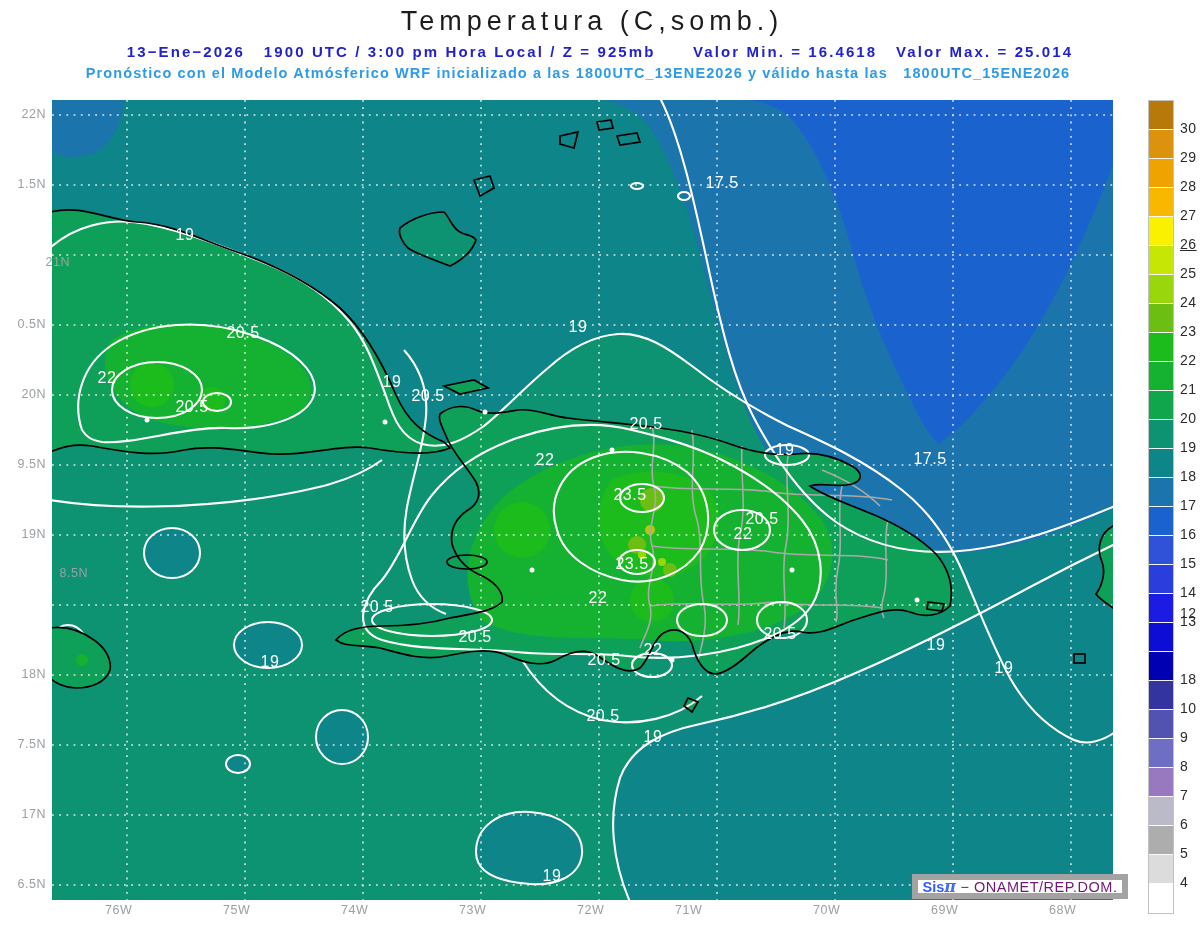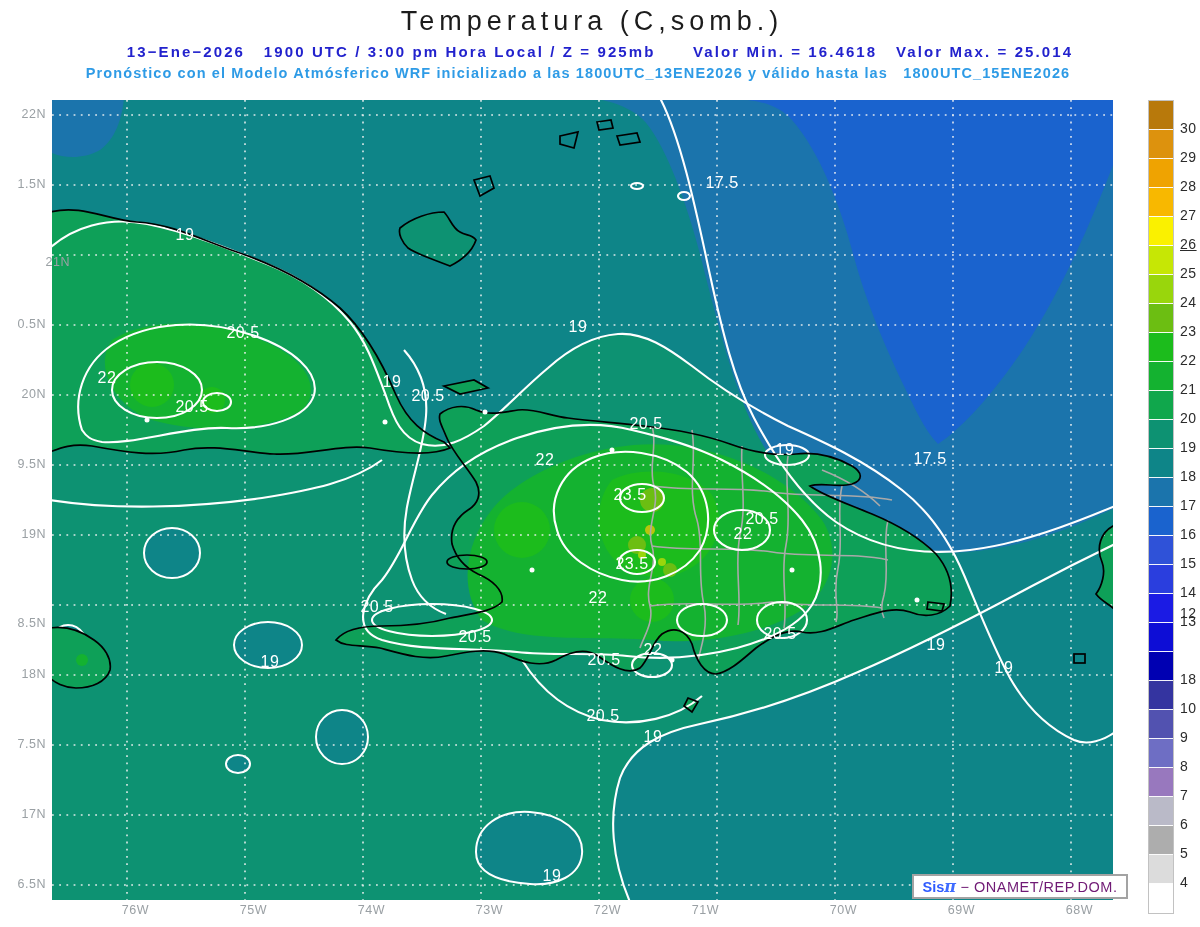--- a/index.html
+++ b/index.html
@@ -11,28 +11,28 @@
         font-size:15px;letter-spacing:2.1px;color:#2222cd;white-space:pre;font-weight:bold;}
   .sub2{position:absolute;top:65px;left:0;width:1156px;text-align:center;
         font-size:14.5px;letter-spacing:1.1px;color:#2e9be6;white-space:pre;font-weight:bold;}
   .map-wrap{position:absolute;left:52px;top:100px;width:1061px;height:800px;}
   .map-wrap svg{position:absolute;left:0;top:0;}
   .contour-layer{position:absolute;left:0;top:0;width:1061px;height:800px;pointer-events:none;}
   .contour-label{position:absolute;transform:translate(-50%,-50%);color:#ffffff;
                  font-size:16px;font-weight:500;letter-spacing:0.5px;white-space:nowrap;}
   .lat-axis span{position:absolute;left:0;width:46px;text-align:right;
                  font-size:12.5px;color:#9aa0a4;letter-spacing:0.5px;}
-  .lon-axis span{position:absolute;width:44px;text-align:right;top:903px;
+  .lon-axis span{position:absolute;width:44px;text-align:left;top:903px;
                  font-size:12.5px;color:#9aa0a4;letter-spacing:0.5px;}
   .colorbar-cells{position:absolute;left:1148px;top:100px;width:24px;height:812px;
                   border:1px solid #c2c2c2;box-sizing:content-box;}
   .colorbar-cells div{width:24px;height:29px;box-sizing:border-box;border-bottom:1px solid rgba(255,255,255,0.95);}
   .colorbar-ticks span{position:absolute;left:1180px;font-size:14px;color:#2b2b2b;letter-spacing:0.5px;}
   .watermark{position:absolute;left:912px;top:874px;width:216px;height:25px;background:#ffffff;
-             border:2px solid #a3a3a3;box-sizing:border-box;display:flex;align-items:center;
+             border:6px solid #a3a3a3;box-sizing:border-box;display:flex;align-items:center;
              justify-content:center;font-size:14.5px;white-space:pre;}
   .wm-brand{color:#2f5bff;font-weight:bold;}
   .wm-pi{color:#3f6cff;font-style:italic;font-family:"DejaVu Serif",serif;font-size:16px;font-weight:bold;}
   .wm-text{color:#701a75;letter-spacing:0.5px;}
 </style>
 </head>
 <body>
 
 <div class="page">
 
@@ -229,21 +229,21 @@
   </div>
 
   <div class="lat-axis" id="lat-axis">
       <span style="top: 107px;">22N</span>
       <span style="top: 177px;">1.5N</span>
       <span style="top: 255px; padding-left: 24px;">21N</span>
       <span style="top: 317px;">0.5N</span>
       <span style="top: 387px;">20N</span>
       <span style="top: 457px;">9.5N</span>
       <span style="top: 527px;">19N</span>
-      <span style="top: 616px;">8.5N</span>
+      <span style="top: 566px; padding-left: 42px;">8.5N</span>
       <span style="top: 667px;">18N</span>
       <span style="top: 737px;">7.5N</span>
       <span style="top: 807px;">17N</span>
       <span style="top: 877px;">6.5N</span>
     </div>
   <div class="lon-axis" id="lon-axis">
       <span style="left: 105px;">76W</span>
       <span style="left: 223px;">75W</span>
       <span style="left: 341px;">74W</span>
       <span style="left: 459px;">73W</span>

